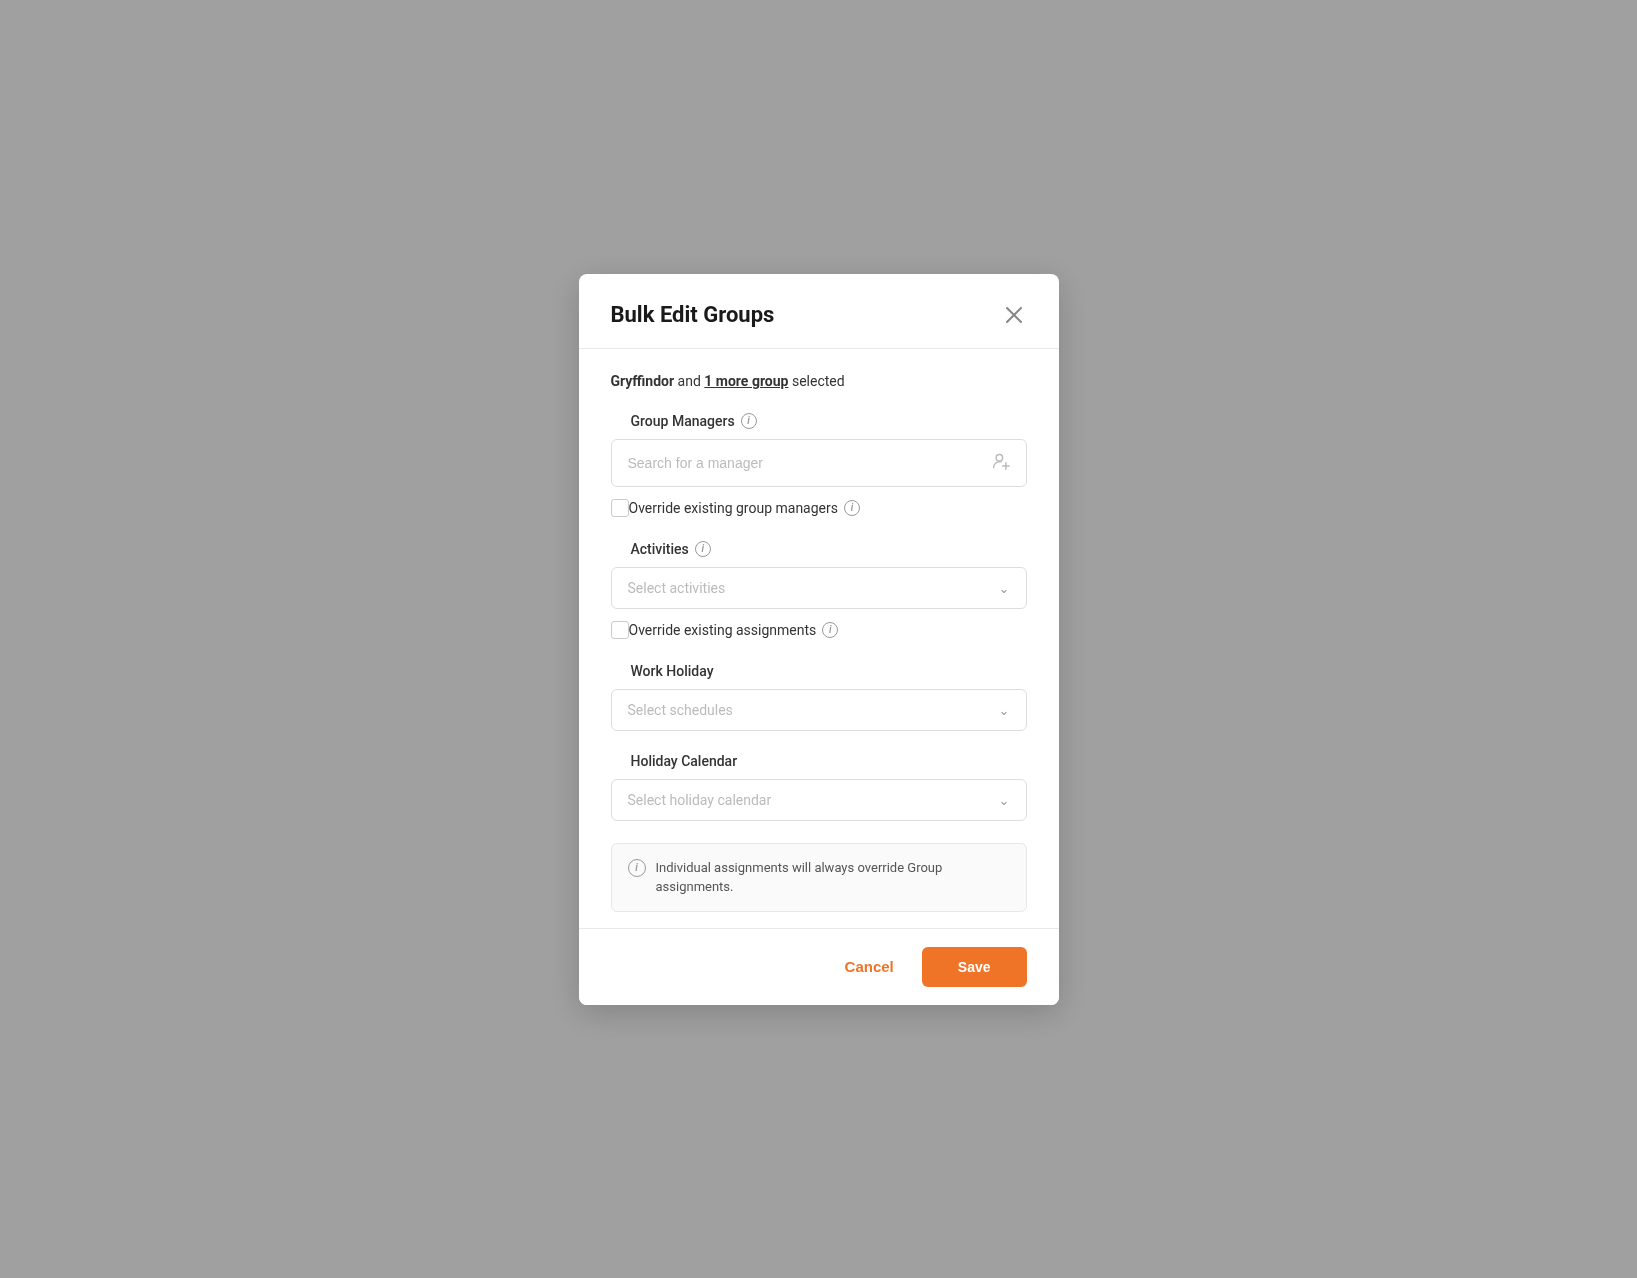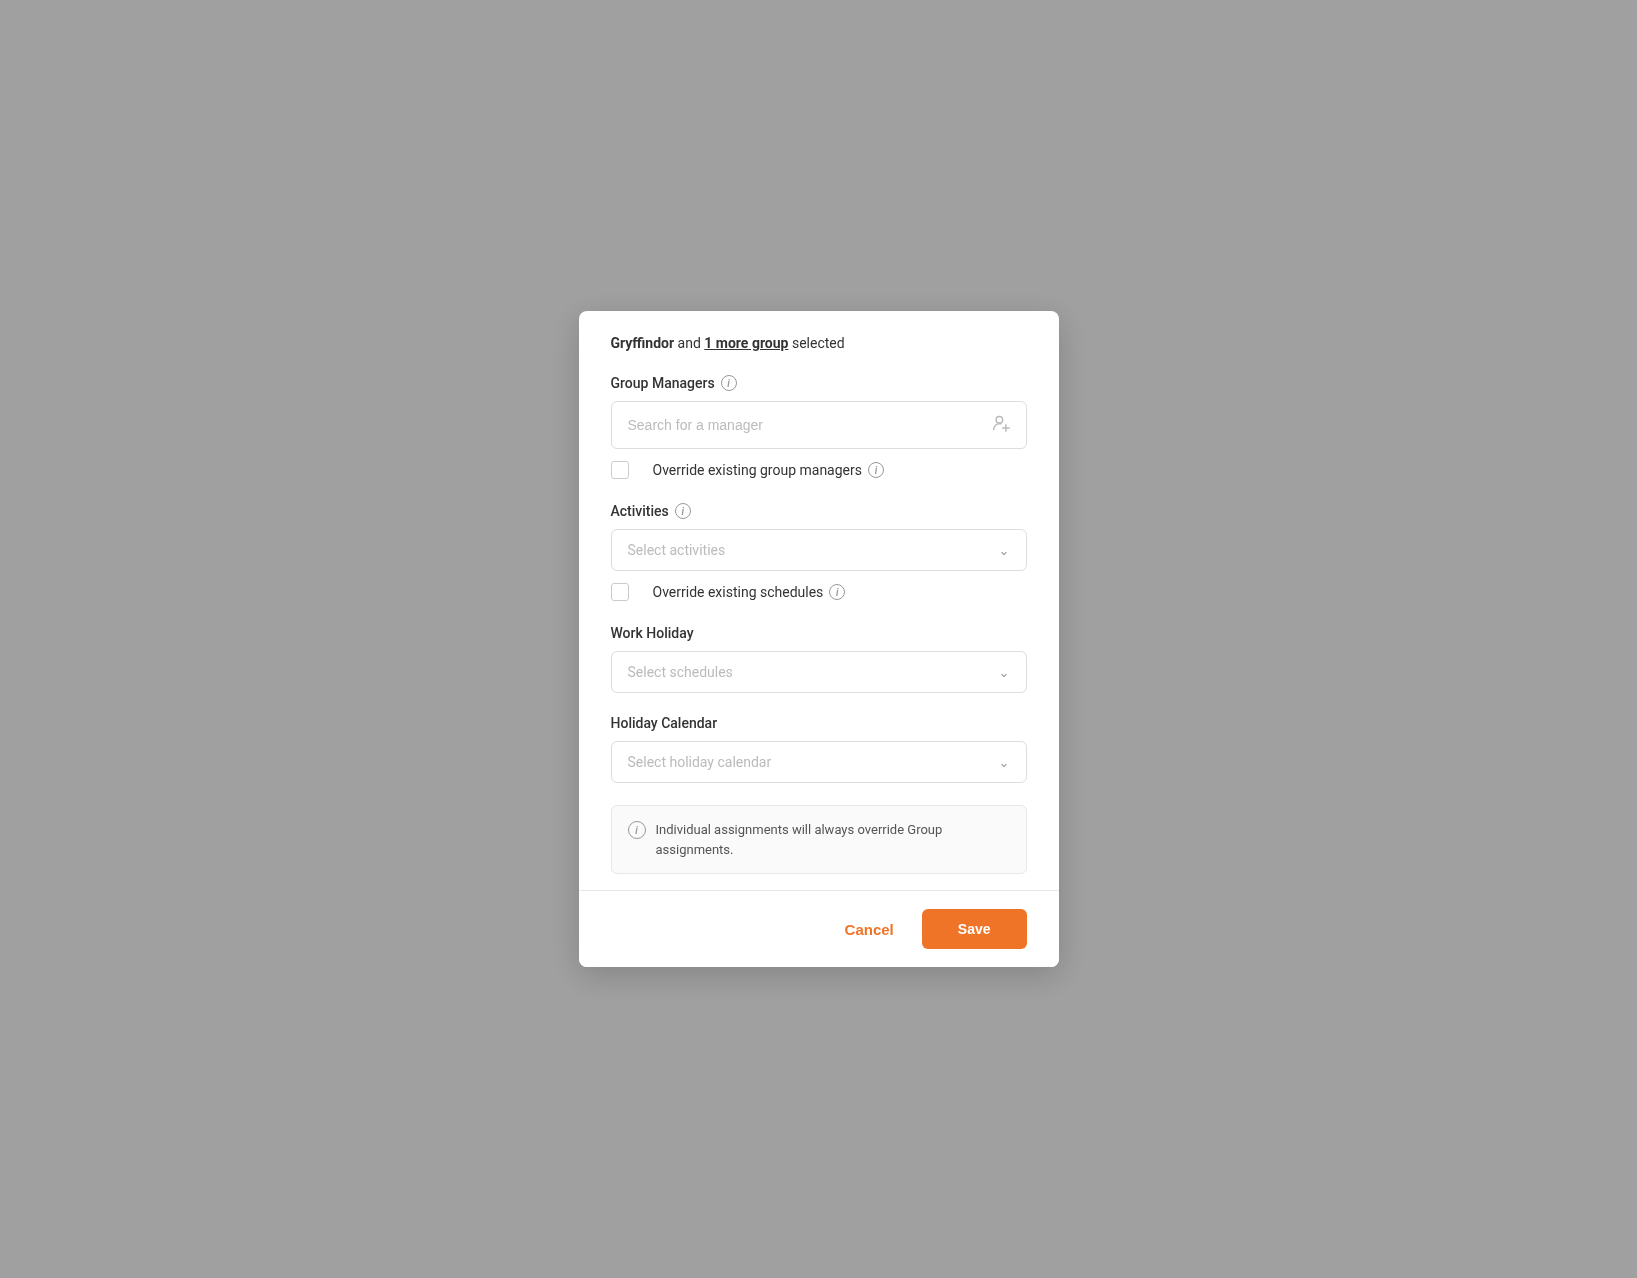--- a/index.html
+++ b/index.html
@@ -70,20 +70,21 @@
       text-decoration: underline;
     }
     .section-label {
       display: flex;
       align-items: center;
       gap: 6px;
       font-size: 14px;
       color: #333;
       font-weight: 500;
       margin-bottom: 10px;
+      margin-left: 20px;
     }
     .info-icon {
       width: 16px;
       height: 16px;
       border: 1.5px solid #999;
       border-radius: 50%;
       display: inline-flex;
       align-items: center;
       justify-content: center;
       font-size: 10px;
@@ -118,21 +119,21 @@
     .input-field input::placeholder {
       color: #bbb;
     }
     .person-icon {
       color: #bbb;
       font-size: 16px;
     }
     .checkbox-row {
       display: flex;
       align-items: center;
-      gap: 24px;
+      gap: 0;
       margin-top: 12px;
       margin-bottom: 24px;
     }
     .checkbox-box {
       width: 18px;
       height: 18px;
       border: 1.5px solid #ccc;
       border-radius: 3px;
       background: #fff;
       cursor: pointer;
@@ -227,20 +228,29 @@
       padding: 12px 36px;
       cursor: pointer;
     }
   </style>
 </head>
 <body>
 
 <div class="modal-overlay">
   <div class="modal">
 
+    <div class="modal-header">
+      <span class="modal-title">Bulk Edit Groups</span>
+      <button class="close-btn">
+        <svg width="18" height="18" viewBox="0 0 18 18" fill="none" xmlns="http://www.w3.org/2000/svg">
+          <line x1="2" y1="2" x2="16" y2="16" stroke="#888" stroke-width="2" stroke-linecap="round"></line>
+          <line x1="16" y1="2" x2="2" y2="16" stroke="#888" stroke-width="2" stroke-linecap="round"></line>
+        </svg>
+      </button>
+    </div>
 
     <div class="modal-body">
 
       <div class="selection-info">
         <span class="group-name">Gryffindor</span><span> and </span><span class="bold-text">1 more group</span><span> selected</span>
       </div>
 
       <div class="section-block">
         <div class="section-label">
           <span>Group Managers</span>
@@ -271,21 +281,21 @@
           <span>Activities</span>
           <span class="info-icon">i</span>
         </div>
         <div class="dropdown-field">
           <span>Select activities</span>
           <span class="chevron-icon">⌄</span>
         </div>
         <div class="checkbox-row">
           <div class="checkbox-box"></div>
           <label class="checkbox-label">
-            <span>Override existing schedules</span>
+            <span>Override existing assignments</span>
             <span class="info-icon">i</span>
           </label>
         </div>
       </div>
 
       <div class="section-block">
         <div class="section-label">
           <span>Work Holiday</span>
         </div>
         <div class="dropdown-field">

